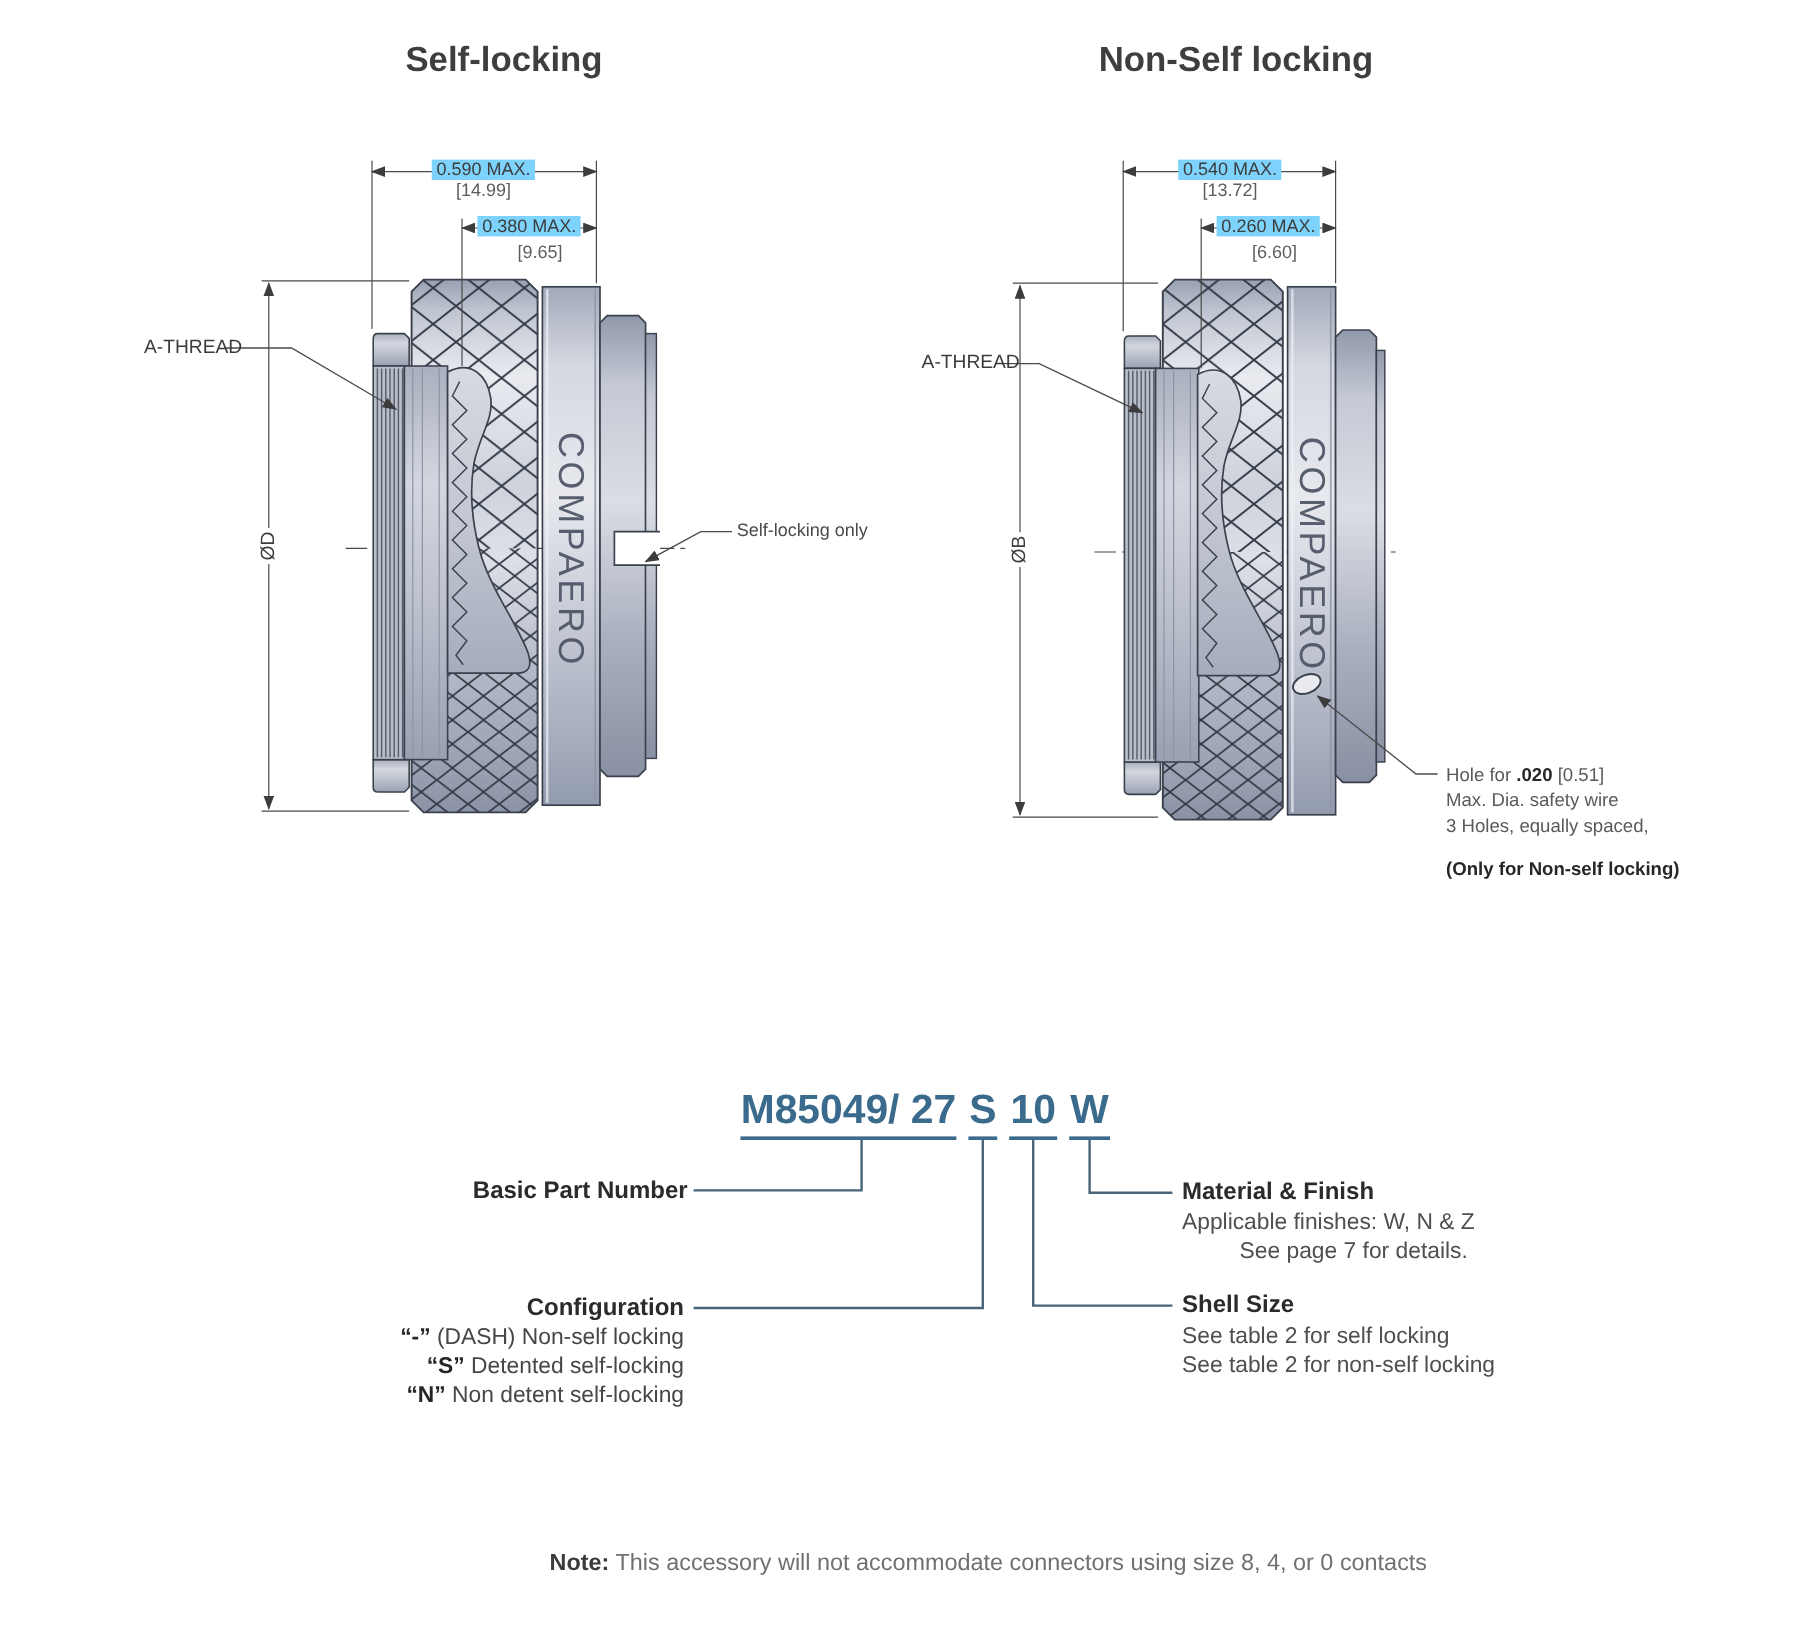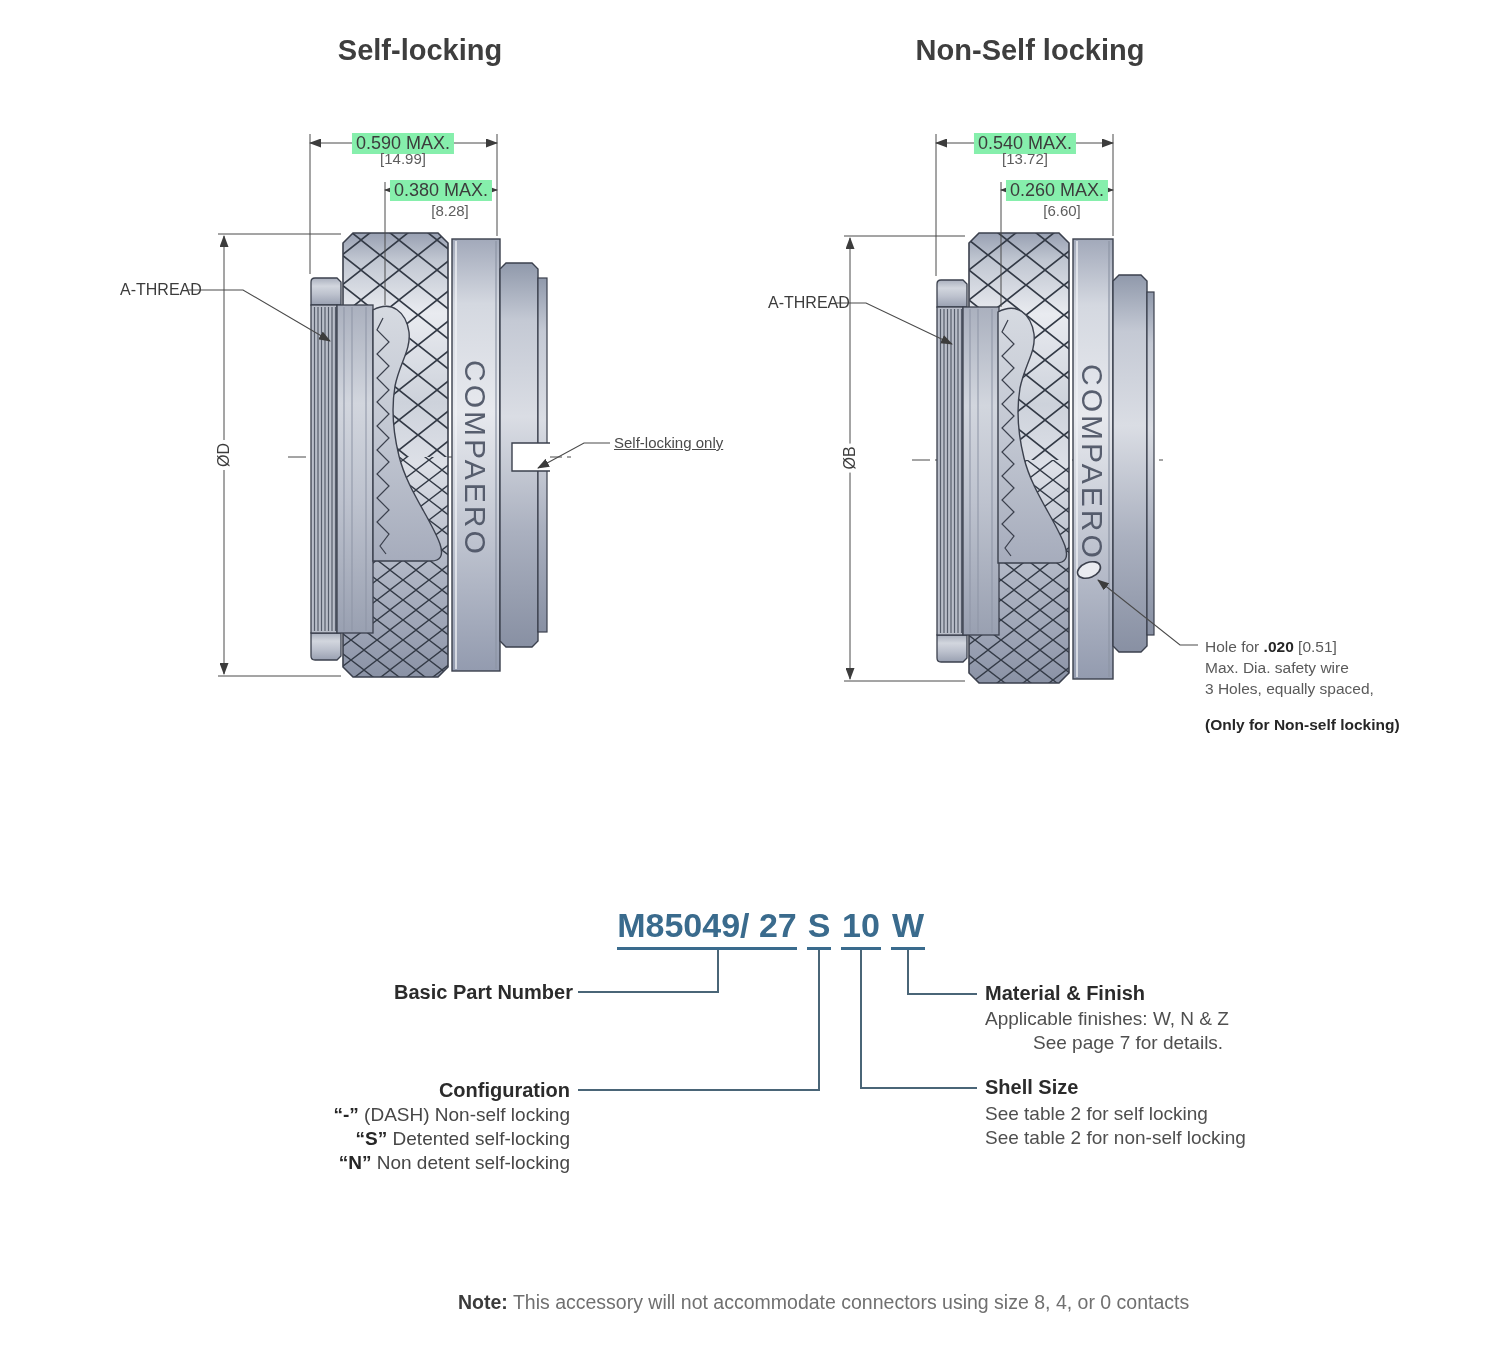--- a/index.html
+++ b/index.html
@@ -1,21 +1,21 @@
 <!DOCTYPE html>
 <html><head>
 <meta charset="utf-8">
 <style>
   html,body{margin:0;padding:0;background:#ffffff;}
   #page{position:relative;width:1500px;height:1360px;background:#ffffff;overflow:hidden;
         font-family:"Liberation Sans",sans-serif;}
   #gfx{position:absolute;left:0;top:0;z-index:1;}
   .ov{position:absolute;z-index:2;white-space:nowrap;}
   .title{font-size:29px;font-weight:bold;color:#3e3e3e;transform:translateX(-50%);}
-  .dim-text{font-size:18px;color:#3c3c3c;background:#86efac;padding:0 4px;transform:translateX(-50%);}
+  .dim-text{font-size:15px;color:#3c3c3c;background:#7dd3fc;padding:0 4px;transform:translateX(-50%);}
   .metric-text{font-size:15px;color:#5d5d5d;transform:translateX(-50%);}
   .label-text{font-size:16px;color:#3c3c3c;}
   .small-label{font-size:15px;color:#4a4a4a;}
   .dia-label{font-size:16px;color:#3c3c3c;background:#ffffff;padding:0 3px;
              transform:translate(-50%,-50%) rotate(-90deg);}
   .brand{font-size:30px;font-weight:400;letter-spacing:3px;color:#4c5364;
          transform-origin:0 0;opacity:.92;}
   .hole-note{font-size:15.5px;line-height:21px;color:#5a5a5a;}
   .hole-note .b{font-weight:bold;color:#262626;margin-top:15px;}
   .pn{display:flex;gap:10px;font-size:34px;font-weight:bold;color:#3a6b8d;}
@@ -227,25 +227,25 @@
     <path d="M908,950 V994 H977"></path>
   </g>
 </svg>
 
 <div class="ov title" style="left:420px;top:34px;">Self-locking</div>
 <div class="ov title" style="left:1030px;top:34px;">Non-Self locking</div>
 
 <div class="ov dim-text" style="left:403px;top:133px;">0.590 MAX.</div>
 <div class="ov metric-text" style="left:403px;top:150px;">[14.99]</div>
 <div class="ov dim-text" style="left:441px;top:180px;">0.380 MAX.</div>
-<div class="ov metric-text" style="left:450px;top:202px;">[8.28]</div>
+<div class="ov metric-text" style="left:450px;top:202px;">[9.65]</div>
 <div class="ov label-text" style="left:120px;top:281px;">A-THREAD</div>
 <div class="ov dia-label" style="left:224px;top:455px;">ØD</div>
 <div class="ov brand" style="left:0;top:0;transform:translate(492px,360px) rotate(90deg);">COMPAERO</div>
-<div class="ov small-label" style="left:614px;top:434px;text-decoration:underline;">Self-locking only</div>
+<div class="ov small-label" style="left:614px;top:434px;">Self-locking only</div>
 
 <div class="ov dim-text" style="left:1025px;top:133px;">0.540 MAX.</div>
 <div class="ov metric-text" style="left:1025px;top:150px;">[13.72]</div>
 <div class="ov dim-text" style="left:1057px;top:180px;">0.260 MAX.</div>
 <div class="ov metric-text" style="left:1062px;top:202px;">[6.60]</div>
 <div class="ov label-text" style="left:768px;top:294px;">A-THREAD</div>
 <div class="ov dia-label" style="left:850px;top:458px;">ØB</div>
 <div class="ov brand" style="left:0;top:0;transform:translate(1109px,364px) rotate(90deg);">COMPAERO</div>
 
 <div class="ov hole-note" style="left:1205px;top:636px;">

